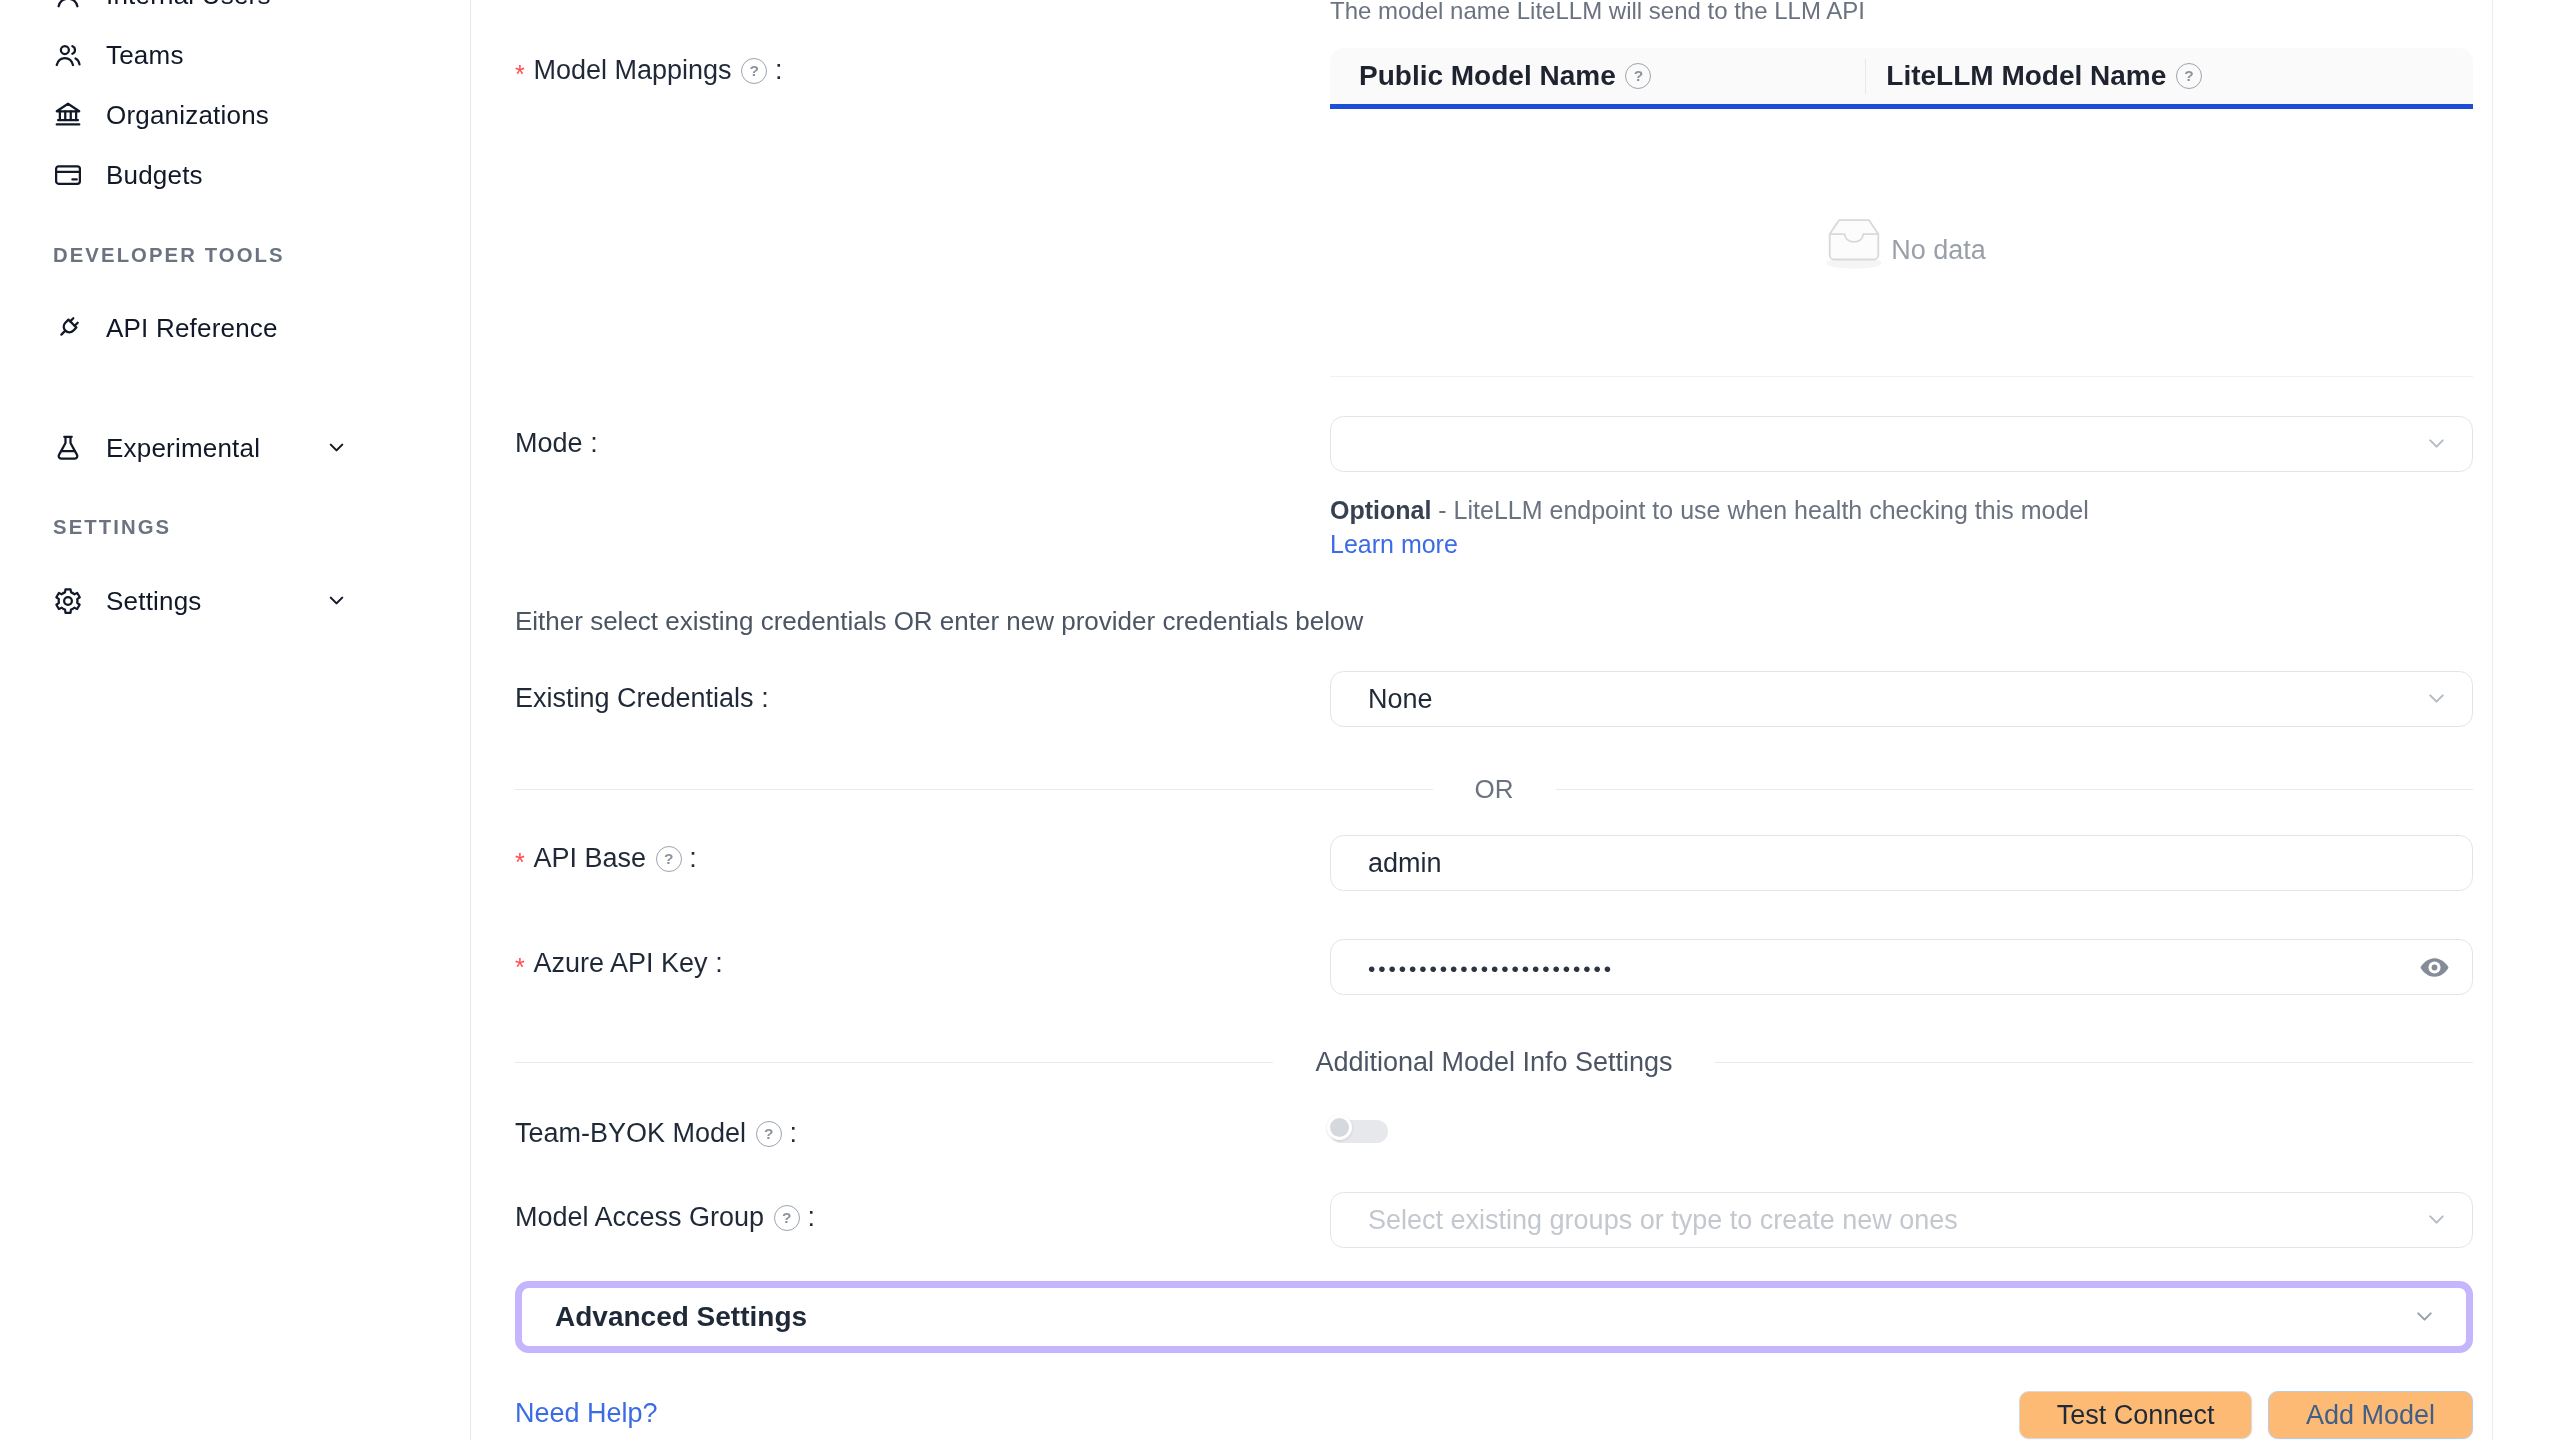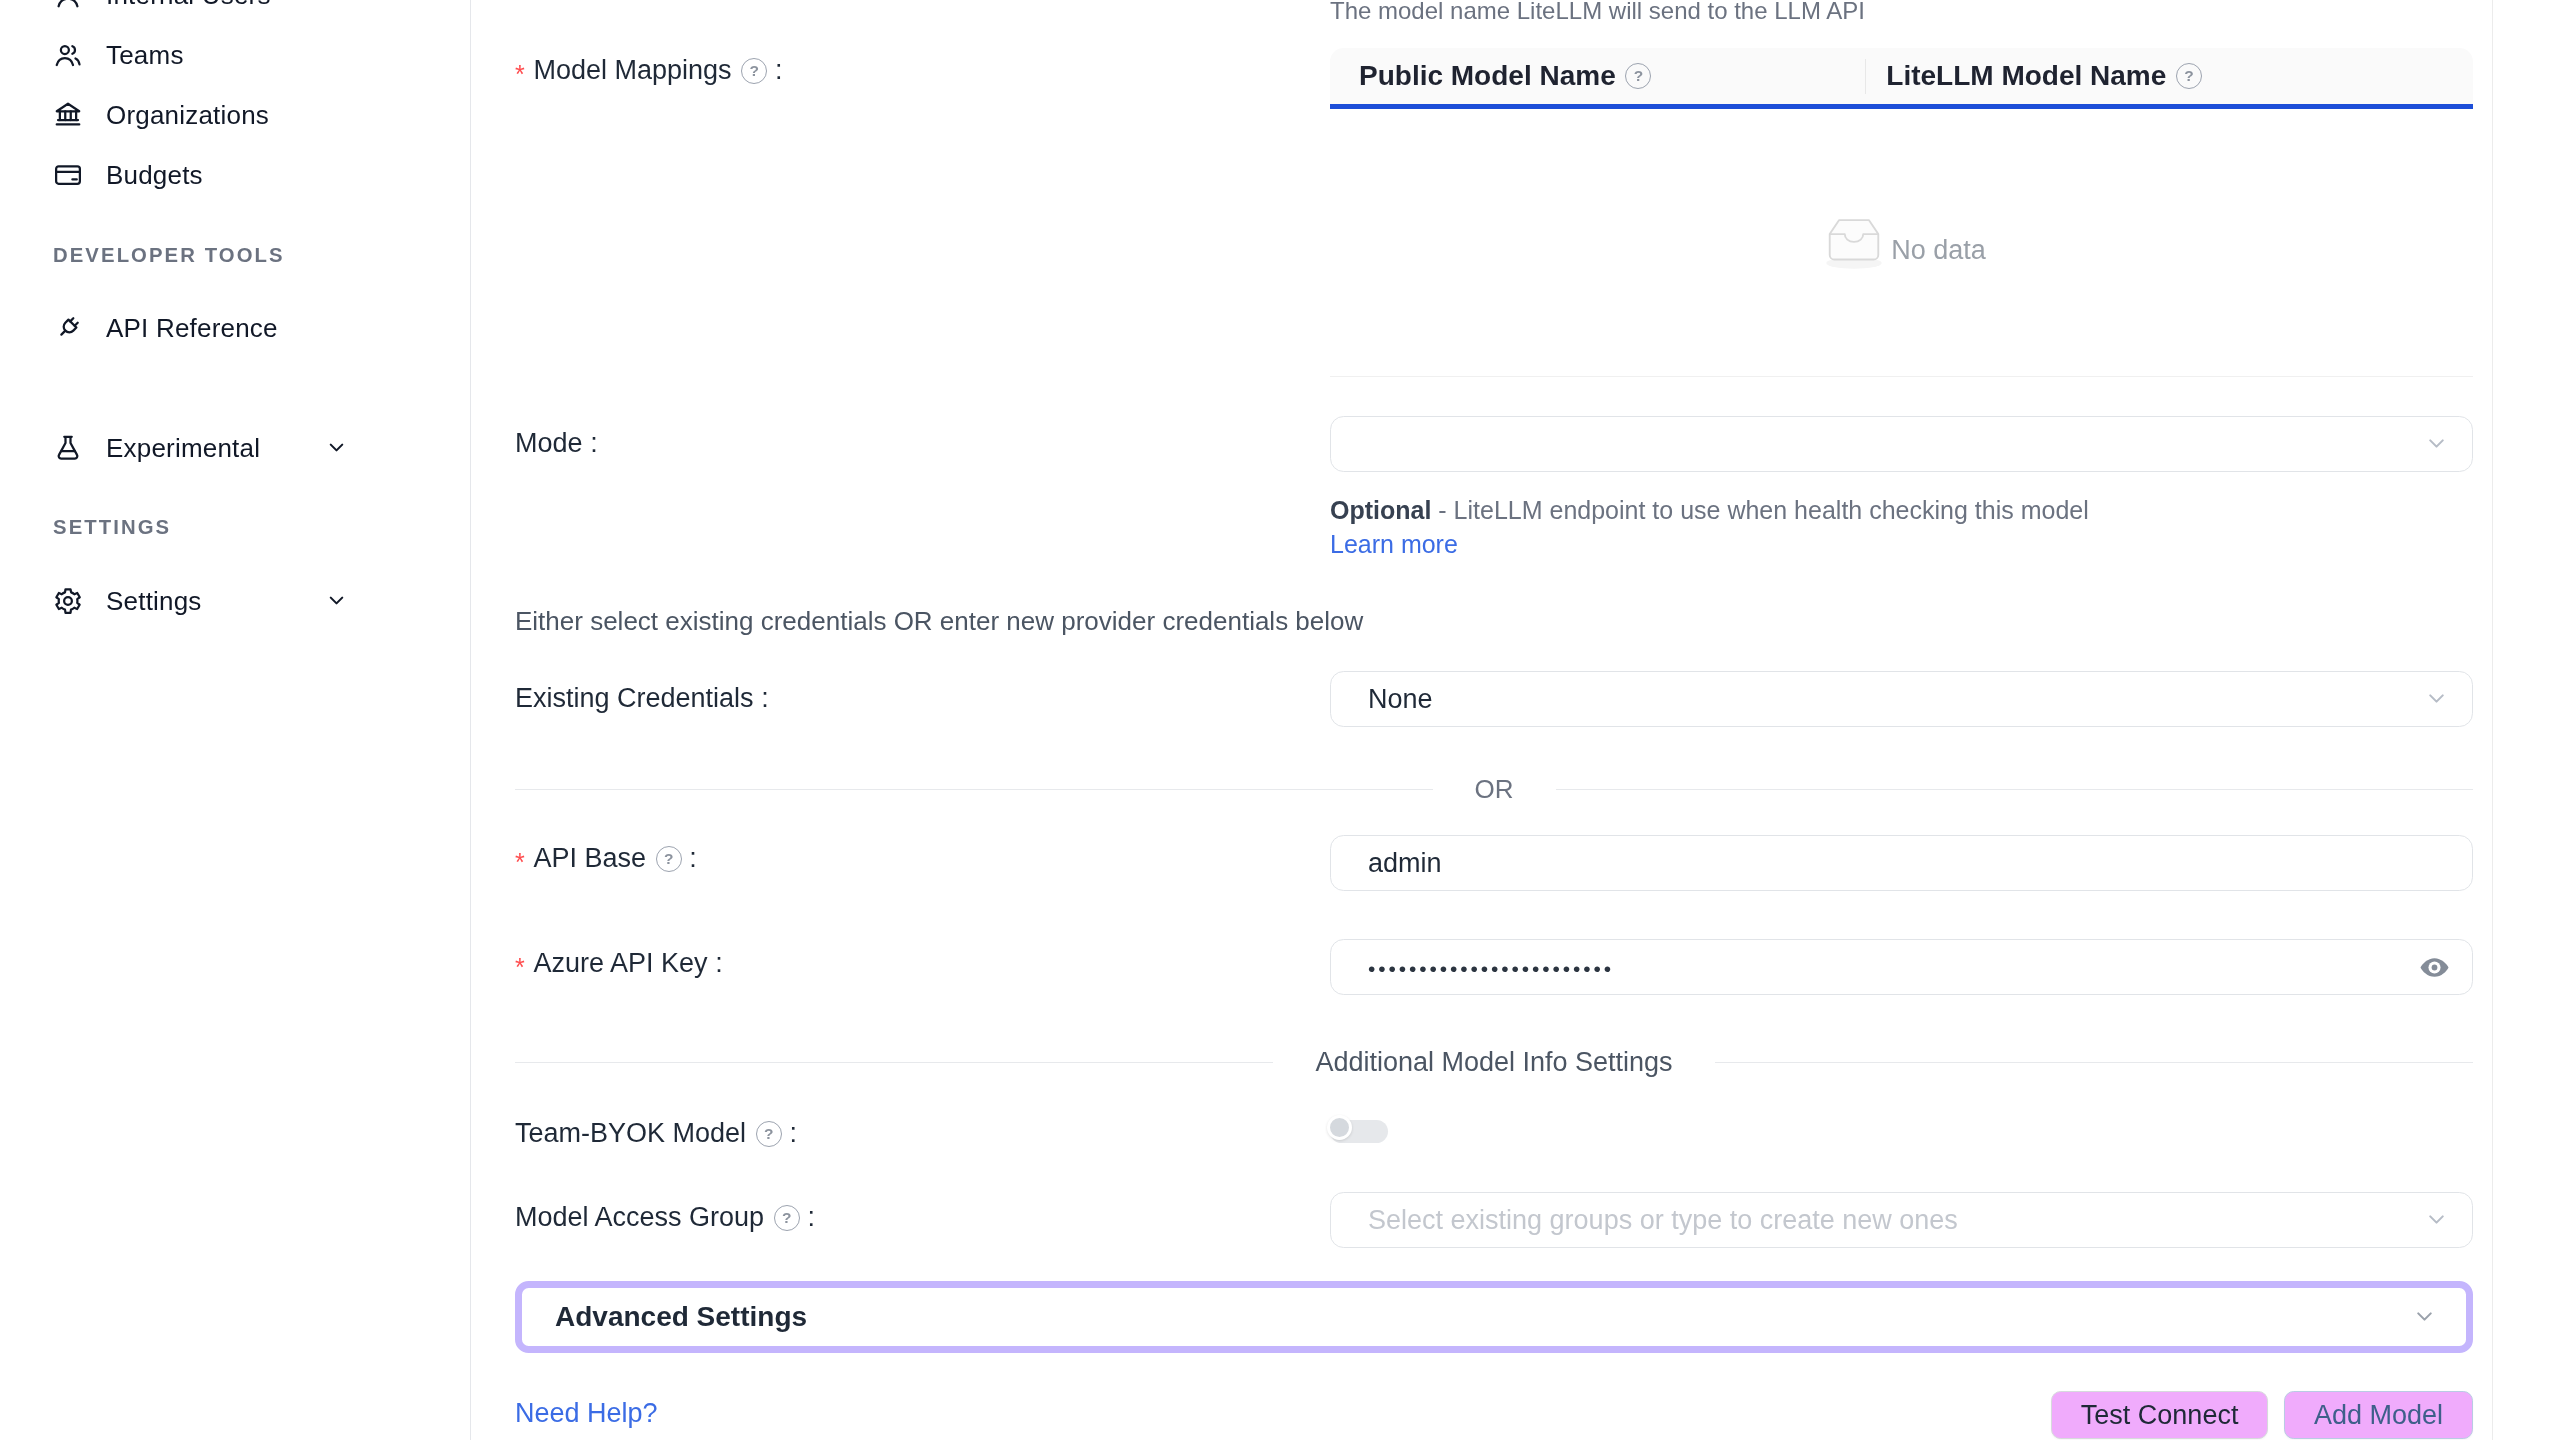--- a/index.html
+++ b/index.html
@@ -79,21 +79,21 @@
     border:7px solid #c4b5fd; border-radius:13.6px; background:#fff;
     display:flex; align-items:center; padding:0 33px; cursor:pointer; }
   .adv-title { font-size:28px; font-weight:700; color:#1f2937; }
   .adv-chevron { position:absolute; right:29px; top:50%; margin-top:-12.6px;
     width:25px; height:25px; color:#9aa1ab; }
 
   
   .need-help { left:44px; top:1398px; font-size:27px; }
   .btn-row { position:absolute; top:1391px; left:859px; width:1143px;
     display:flex; justify-content:flex-end; gap:15.5px; }
-  .btn { height:48px; padding:0 29px; border-radius:9.7px; background:#f0abfc;
+  .btn { height:48px; padding:0 37px; border-radius:9.7px; background:#fdba74;
     font-size:27px; display:flex; align-items:center; cursor:pointer;
     box-shadow:0 1px 1.9px rgba(0,0,0,.04); }
   .btn-default { border:1px solid #d7d9dd; color:#1f2937; }
   .btn-primary { border:1px solid var(--add_model_border); color:var(--add_model_text); }
 </style>
 </head>
 <body>
 
 <div class="sidebar">
 

